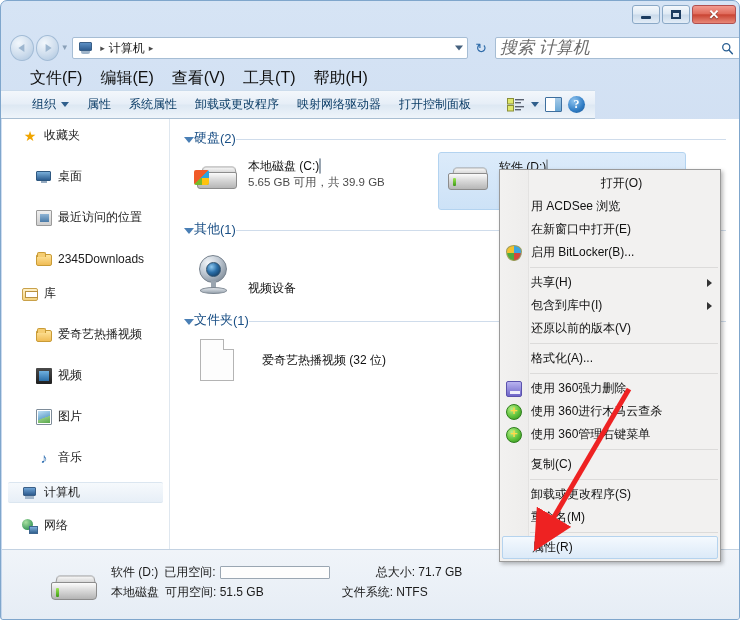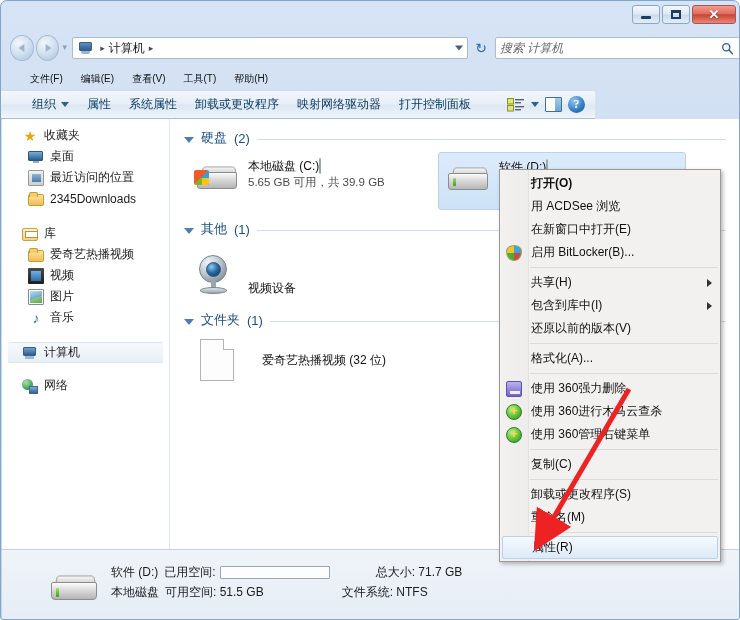--- a/index.html
+++ b/index.html
@@ -112,36 +112,36 @@
     display:flex; align-items:center; justify-content:center;
     color: #2d6aa8; font-size: 14px;
   }
   #searchbox {
     flex: 0 0 auto; width: 246px; height: 22px; margin-left: 4px;
     background: #fff; border: 1px solid #a6bdd4; border-radius: 2px;
     display: flex; align-items: center; padding: 0 4px; position: relative;
   }
   #search-input {
     border: 0; outline: 0; width: 100%; height: 32px;
-    font-family: "Liberation Sans", sans-serif; font-size: 12px;
+    font-family: "Liberation Sans", sans-serif; font-size: 17px;
     font-style: italic; color: #a21caf;
     background: transparent;
   }
   #search-input::placeholder { color: #6b6b6b; font-style: italic; opacity:1; }
   #search-ico {
     position:absolute; right: 6px; top: 4px; width: 13px; height: 13px;
   }
 
   
   #menubar {
     position: absolute; left: 0; top: 66px; width: 740px; height: 23px;
     display: flex; align-items: center; padding-left: 20px;
   }
   .menu-item {
-    padding: 3px 9px; color: #111; font-size: 10px; border-radius: 2px;
+    padding: 3px 9px; color: #111; font-size: 16px; border-radius: 2px;
   }
 
   
   #toolbar {
     position: absolute; left: 0; top: 89px; width: 594px; height: 29px;
     background: linear-gradient(180deg,#f3f7fb 0%, #e6eef7 48%, #dde8f3 52%, #eef4fa 100%);
     border-top: 1px solid #ccdcec;
     border-bottom: 1px solid #a9bed2;
     display: flex; align-items: center; padding-left: 22px;
   }
@@ -182,21 +182,21 @@
     width: 168px; height: 430px; background: #ffffff;
     border-right: 1px solid #dfe7ef;
     padding-top: 6px; overflow: hidden; position: relative;
   }
   .nav-group { margin-bottom: 2px; }
   .nav-row {
     height: 21px; display: flex; align-items: center;
     padding-left: 20px; gap: 6px; font-size: 12px; color: #1b1b1b;
     white-space: nowrap;
   }
-  .nav-row.child { padding-left: 26px; }
+  .nav-row.child { padding-left: 34px; margin-top: 20px; }
   .nav-row.selected {
     background: linear-gradient(180deg,#f6f9fc 0%, #e7eff7 100%);
     border-top: 1px solid #dbe6f0; border-bottom: 1px solid #dbe6f0;
     margin-left: 6px; margin-right: 6px; padding-left: 14px;
     border-radius: 2px;
   }
   .nav-spacer { height: 12px; }
   .ico { width: 16px; height: 16px; flex: 0 0 auto; position: relative; }
 
   
@@ -272,21 +272,21 @@
     position:absolute; right:0; bottom:0; width:9px; height:8px;
     background: linear-gradient(180deg,#7fb0dd,#33628f); border:1px solid #3d6690;
   }
 
   
   #main {
     flex: 1; height: 430px; background: #ffffff;
     position: relative; overflow: hidden;
   }
   .group-hdr {
-    display: flex; align-items: center; gap: 7px;
+    display: flex; align-items: center; 
     padding: 10px 14px 3px 14px;
     text-align: center;
   }
   .grp-tri {
     width: 0; height: 0; border-left: 5px solid transparent;
     border-right: 5px solid transparent; border-top: 6px solid #4a7fb5;
     margin-top: 3px;
   }
   .grp-title { font-size: 13px; color: #1a4f85; white-space: nowrap; }
   .grp-count { font-size: 13px; color: #1a4f85; }
@@ -429,21 +429,21 @@
   #ctxmenu::before {
     content:''; position:absolute; left:0; top:0; width: 28px; height: 100%;
     background: linear-gradient(90deg,#f2f1f0 0%, #eeedec 100%);
     border-right: 1px solid #e3e2e1;
   }
   .cm-item {
     position: relative; height: 23px; display: flex; align-items: center;
     padding-left: 31px; padding-right: 8px; font-size: 12px; color: #111;
     white-space: nowrap; z-index: 2;
   }
-  .cm-item.bold { font-weight: bold; }
+  .cm-item.bold { font-weight: normal; justify-content: center; }
   .cm-item.hover {
     background: linear-gradient(180deg,#f4f9fe 0%, #dceaf8 100%);
     border: 1px solid #b5d3ee;
     border-radius: 2px;
     margin: 0 2px; padding-left: 29px; height: 23px;
   }
   .cm-sep { height: 1px; background: #dcdbda; margin: 3px 2px 3px 30px; position:relative; z-index:2; }
   .cm-arrow {
     margin-left: auto; width: 0; height: 0;
     border-top: 4px solid transparent; border-bottom: 4px solid transparent;

